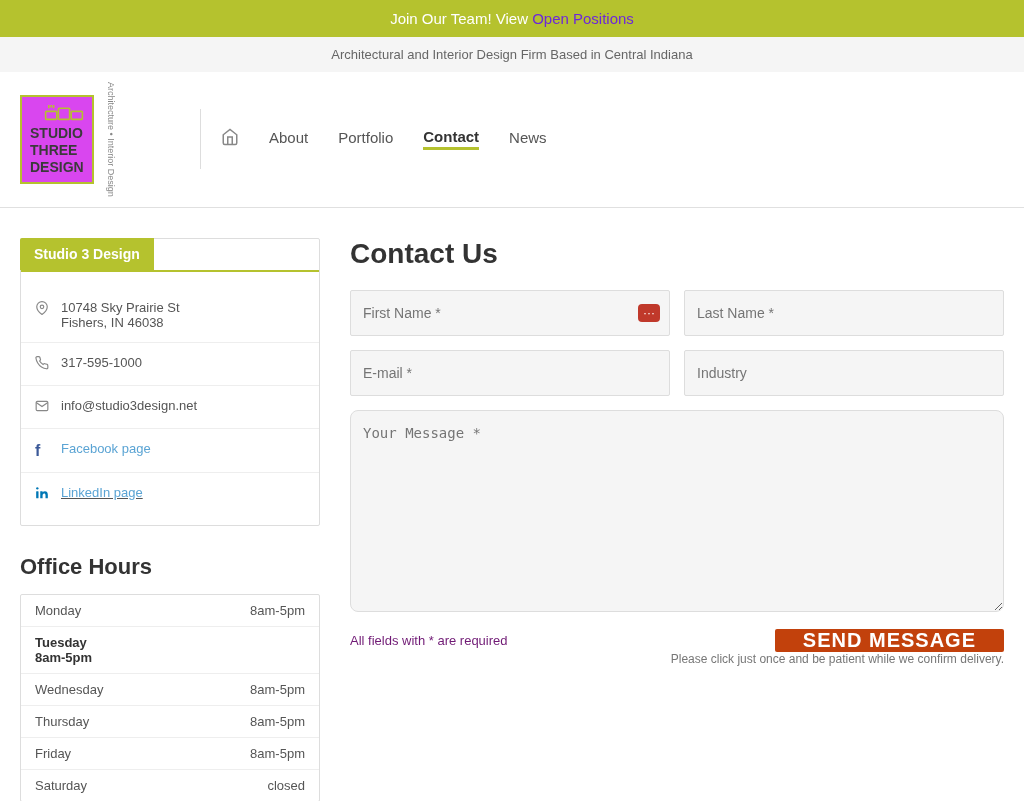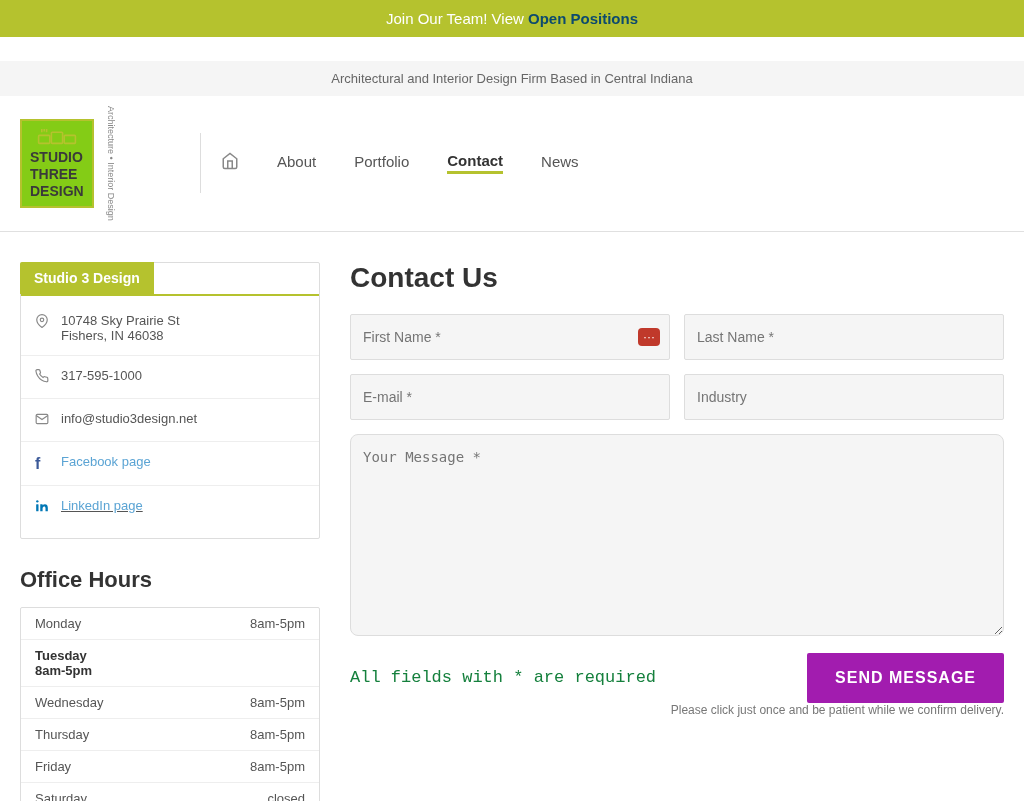--- a/index.html
+++ b/index.html
@@ -7,53 +7,52 @@
 
     
     .top-banner {
       background: #b5c22e;
       text-align: center;
       padding: 10px;
       font-size: 15px;
       color: #fff;
       font-weight: 500;
     }
-    .top-banner a { color: #0c4a6e; font-weight: bold; text-decoration: none; }
+    .top-banner a { color: #6d28d9; font-weight: normal; text-decoration: none; }
 
     
     .subtitle-bar {
       background: #f5f5f5;
       text-align: center;
       padding: 10px;
       font-size: 13px;
       color: #666;
-      margin-top: 24px;
     }
 
     
     .header {
       display: flex;
       align-items: center;
       padding: 10px 20px;
       border-bottom: 1px solid #e0e0e0;
       background: #fff;
     }
     .logo-area {
       display: flex;
       align-items: center;
       gap: 8px;
       min-width: 160px;
     }
     .logo-box {
-      background: #84cc16;
+      background: #d946ef;
       border: 2px solid #b5c22e;
       padding: 6px 8px;
       display: flex;
       flex-direction: column;
-      align-items: center;
+      align-items: flex-end;
     }
     .logo-icon {
       width: 40px;
       height: 20px;
       margin-bottom: 2px;
     }
     .logo-text-main {
       font-size: 14px;
       font-weight: bold;
       color: #3a3a3a;
@@ -68,21 +67,21 @@
     }
     .header-divider {
       width: 1px;
       height: 60px;
       background: #ddd;
       margin: 0 20px;
     }
     nav {
       display: flex;
       align-items: center;
-      gap: 38px;
+      gap: 30px;
     }
     .nav-home {
       font-size: 18px;
       color: #666;
       cursor: pointer;
     }
     .nav-item {
       font-size: 15px;
       color: #555;
       cursor: pointer;
@@ -119,21 +118,21 @@
       color: #fff;
       padding: 8px 14px;
       font-size: 14px;
       font-weight: bold;
       display: inline-block;
       margin: -1px 0 0 -1px;
       border-radius: 2px 0 0 0;
     }
     .sidebar-title-row {
       border-bottom: 2px solid #b5c22e;
-      margin-bottom: 5px;
+      margin-bottom: 16px;
     }
     .sidebar-item {
       display: flex;
       align-items: flex-start;
       gap: 10px;
       padding: 12px 14px;
       border-bottom: 1px solid #eee;
       font-size: 13px;
       color: #555;
     }
@@ -228,30 +227,29 @@
       padding: 2px 5px;
       font-size: 12px;
     }
     .form-footer {
       display: flex;
       justify-content: space-between;
       align-items: center;
       margin-top: 12px;
     }
     .required-note {
-      font-size: 17px;
-      color: #15803d;
-      font-family: Liberation Mono, monospace;
+      font-size: 13px;
+      color: #701a75;
     }
     .send-btn {
-      background: #a21caf;
+      background: #c2410c;
       color: #fff;
       border: none;
-      padding: 16px 28px;
-      font-size: 16px;
+      padding: 0 28px;
+      font-size: 20px;
       font-weight: bold;
       letter-spacing: 1px;
       cursor: pointer;
       border-radius: 2px;
     }
     .patience-note {
       font-size: 12px;
       color: #777;
       text-align: right;
       margin-top: 0;

